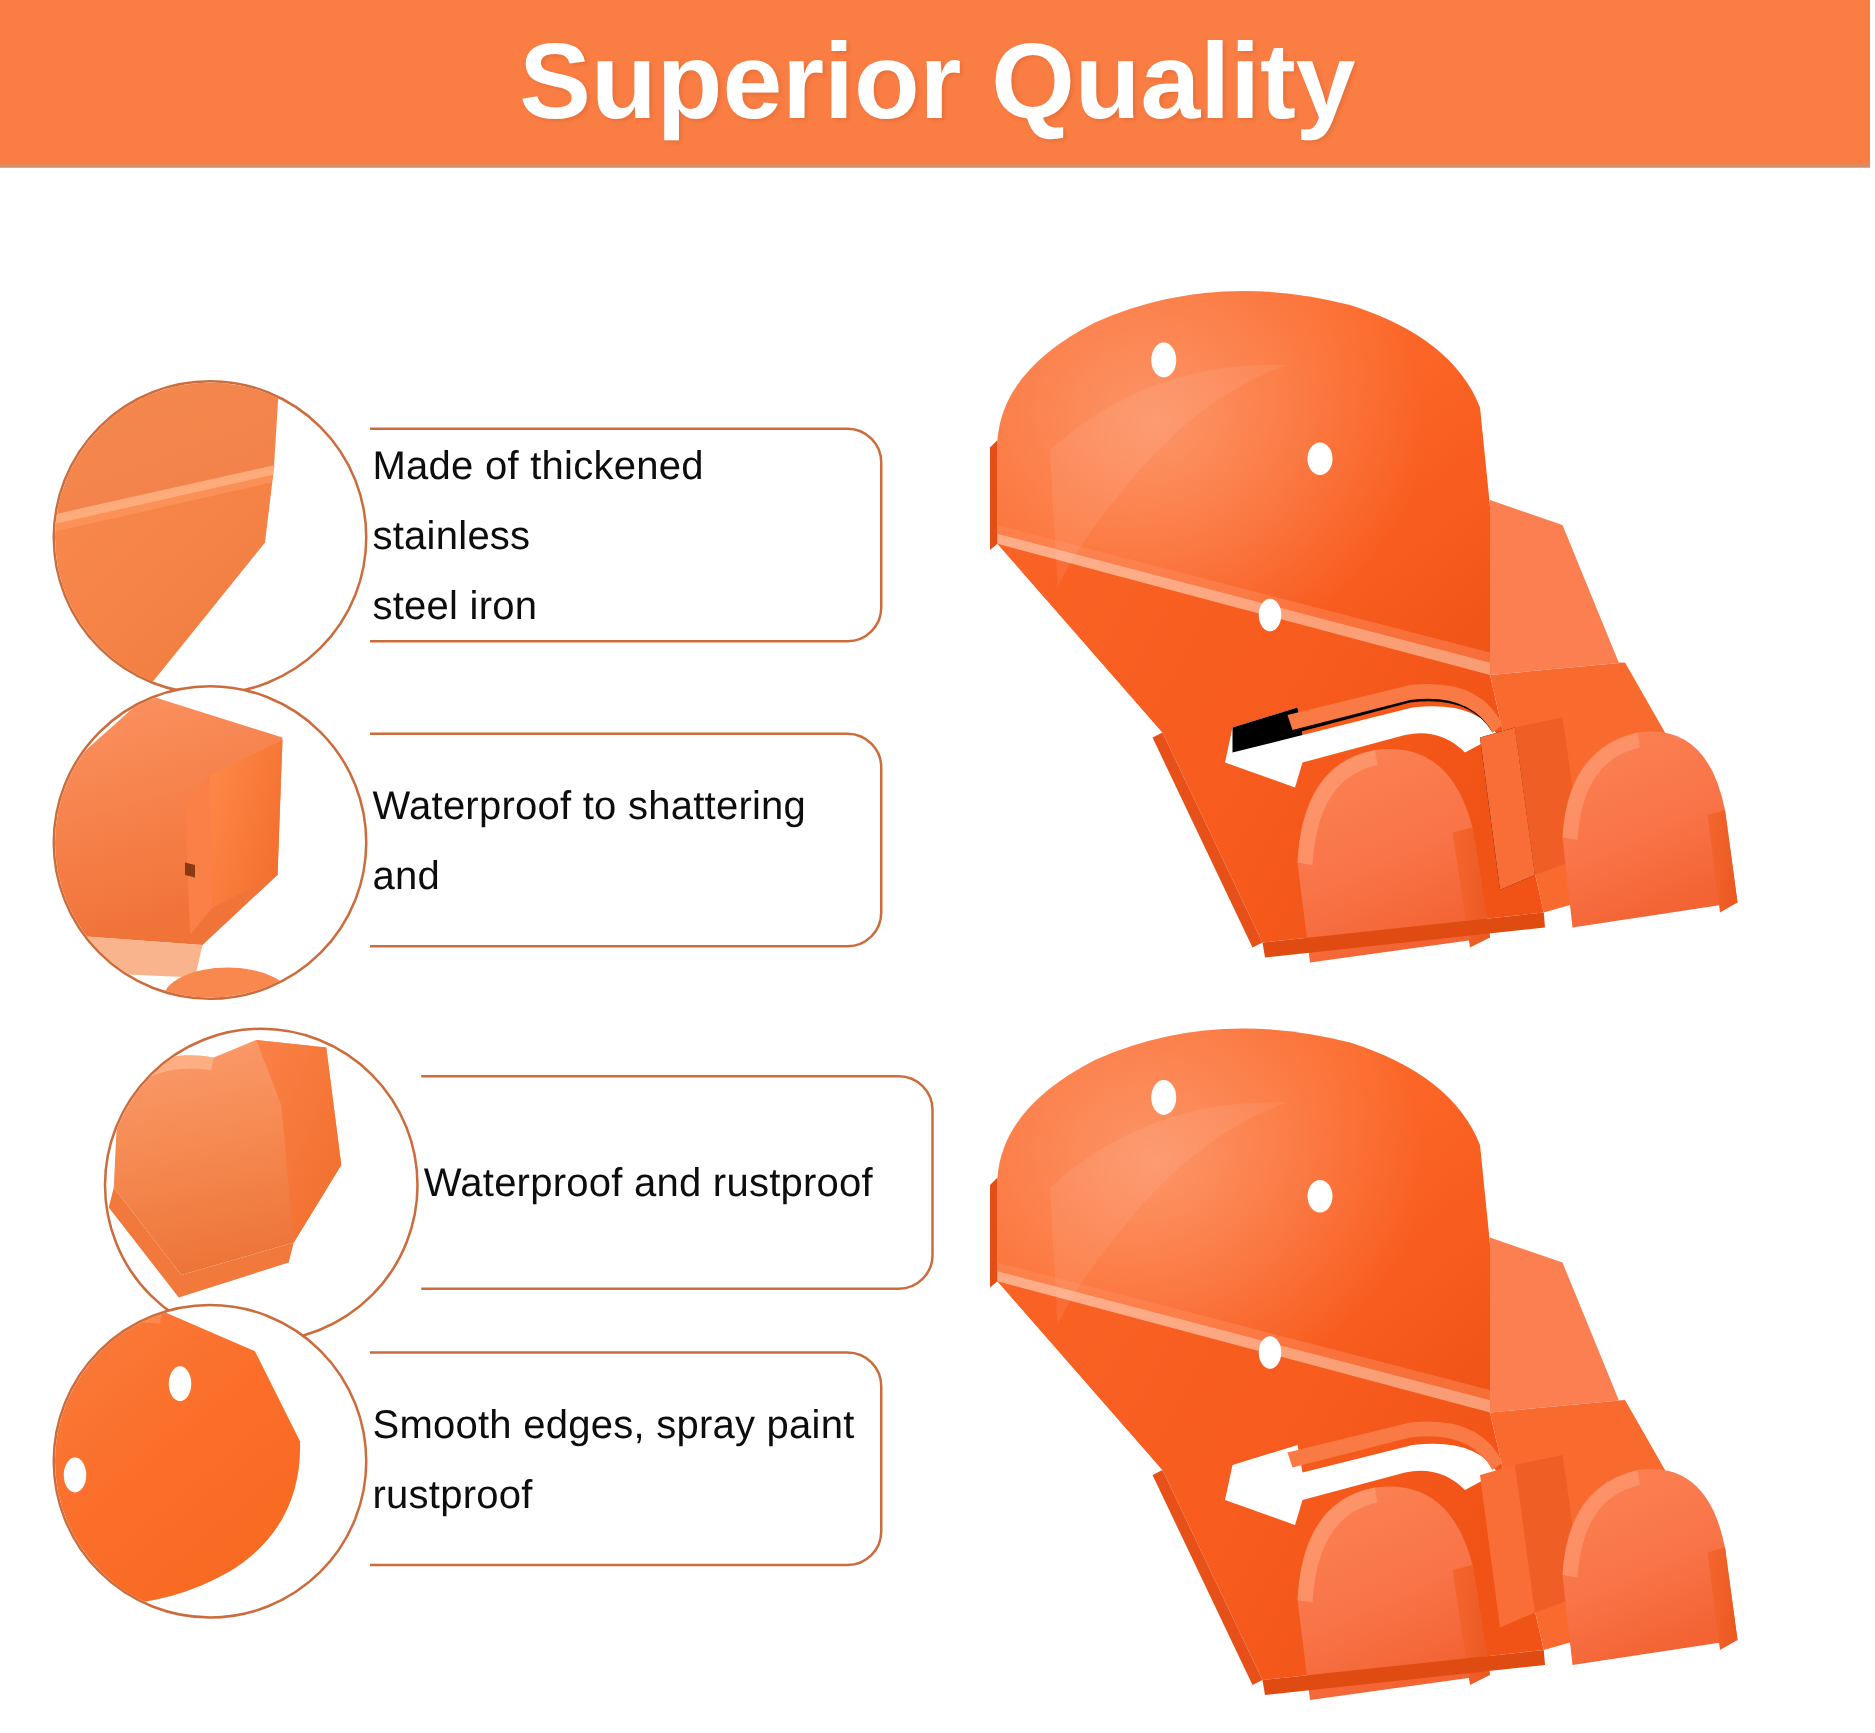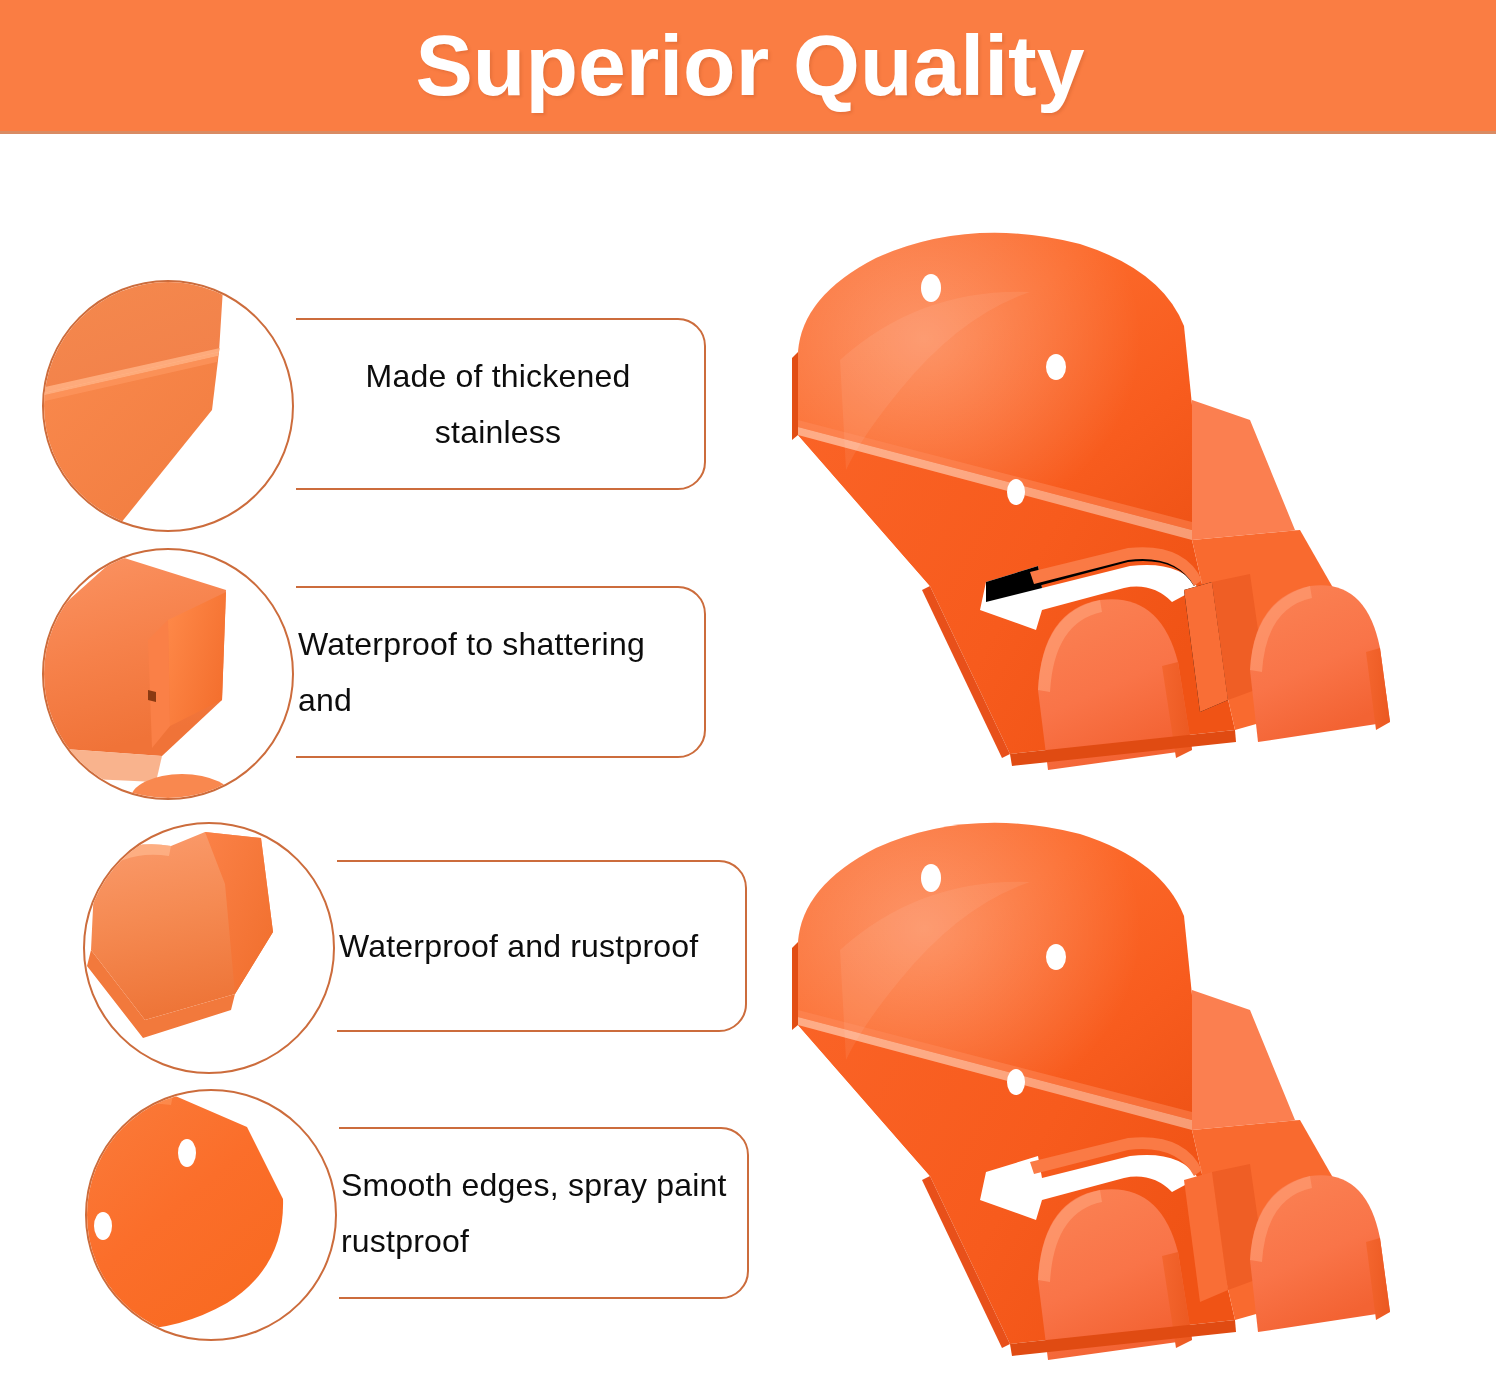--- a/index.html
+++ b/index.html
@@ -117,21 +117,21 @@
 </style>
 </head>
 <body>
 
 <div id="page">
 
   <div id="banner">
     <div id="banner-title">Superior Quality</div>
   </div>
 
-  <div class="feature-row" style="top:280px;text-align:center;">
+  <div class="feature-row" style="top:304px;">
     <div class="feature-bubble"></div>
     <div class="bubble-mask"></div>
     <div class="feature-circle">
       <svg class="detail-art" viewBox="0 0 248 248">
         <defs>
           <linearGradient id="g1a" x1="0" y1="0" x2="0.6" y2="1">
             <stop offset="0" stop-color="#F58A4E"></stop>
             <stop offset="1" stop-color="#F2814A"></stop>
           </linearGradient>
           <linearGradient id="g1b" x1="0" y1="0" x2="1" y2="1">
@@ -140,20 +140,21 @@
           </linearGradient>
         </defs>
         <path d="M -30 -10 L 180 -10 L 175 70 L -30 118 Z" fill="url(#g1a)"></path>
         <path d="M -30 118 L 175 70 L 168 128 L 60 262 L -30 262 Z" fill="url(#g1b)"></path>
         <path d="M -30 112 L 176 66 L 174 74 L -30 120 Z" fill="#FFB184" opacity="0.85"></path>
         <path d="M -30 120 L 174 74 L 173 80 L -30 126 Z" fill="#FF9A62" opacity="0.6"></path>
       </svg>
     </div>
     <div class="feature-text">
       <span>Made of thickened stainless</span>
+      <span>steel iron</span>
     </div>
   </div>
 
   <div class="feature-row" style="top:548px;">
     <div class="feature-bubble"></div>
     <div class="bubble-mask"></div>
     <div class="feature-circle">
       <svg class="detail-art" viewBox="0 0 248 248">
         <defs>
           <linearGradient id="g2a" x1="0" y1="0" x2="0.3" y2="1">
@@ -199,21 +200,21 @@
         <path d="M 120 8 L 176 14 L 188 108 L 150 170 L 140 60 Z" fill="url(#g3b)"></path>
         <path d="M 6 126 L 60 196 L 150 170 L 146 186 L 58 214 L 2 142 Z" fill="#F2793C"></path>
         <path d="M 10 42 Q 40 14 86 22 L 84 32 Q 42 26 16 50 Z" fill="#FFB88E" opacity="0.7"></path>
       </svg>
     </div>
     <div class="feature-text single">
       <span>Waterproof and rustproof</span>
     </div>
   </div>
 
-  <div class="feature-row" style="top:1089px;margin-left:43px;">
+  <div class="feature-row" style="top:1043px;">
     <div class="feature-bubble"></div>
     <div class="bubble-mask"></div>
     <div class="feature-circle">
       <svg class="detail-art" viewBox="0 0 248 248">
         <defs>
           <linearGradient id="g4a" x1="0.1" y1="0" x2="0.9" y2="1">
             <stop offset="0" stop-color="#FA7C3C"></stop>
             <stop offset="0.5" stop-color="#FB6E2A"></stop>
             <stop offset="1" stop-color="#F8691F"></stop>
           </linearGradient>

